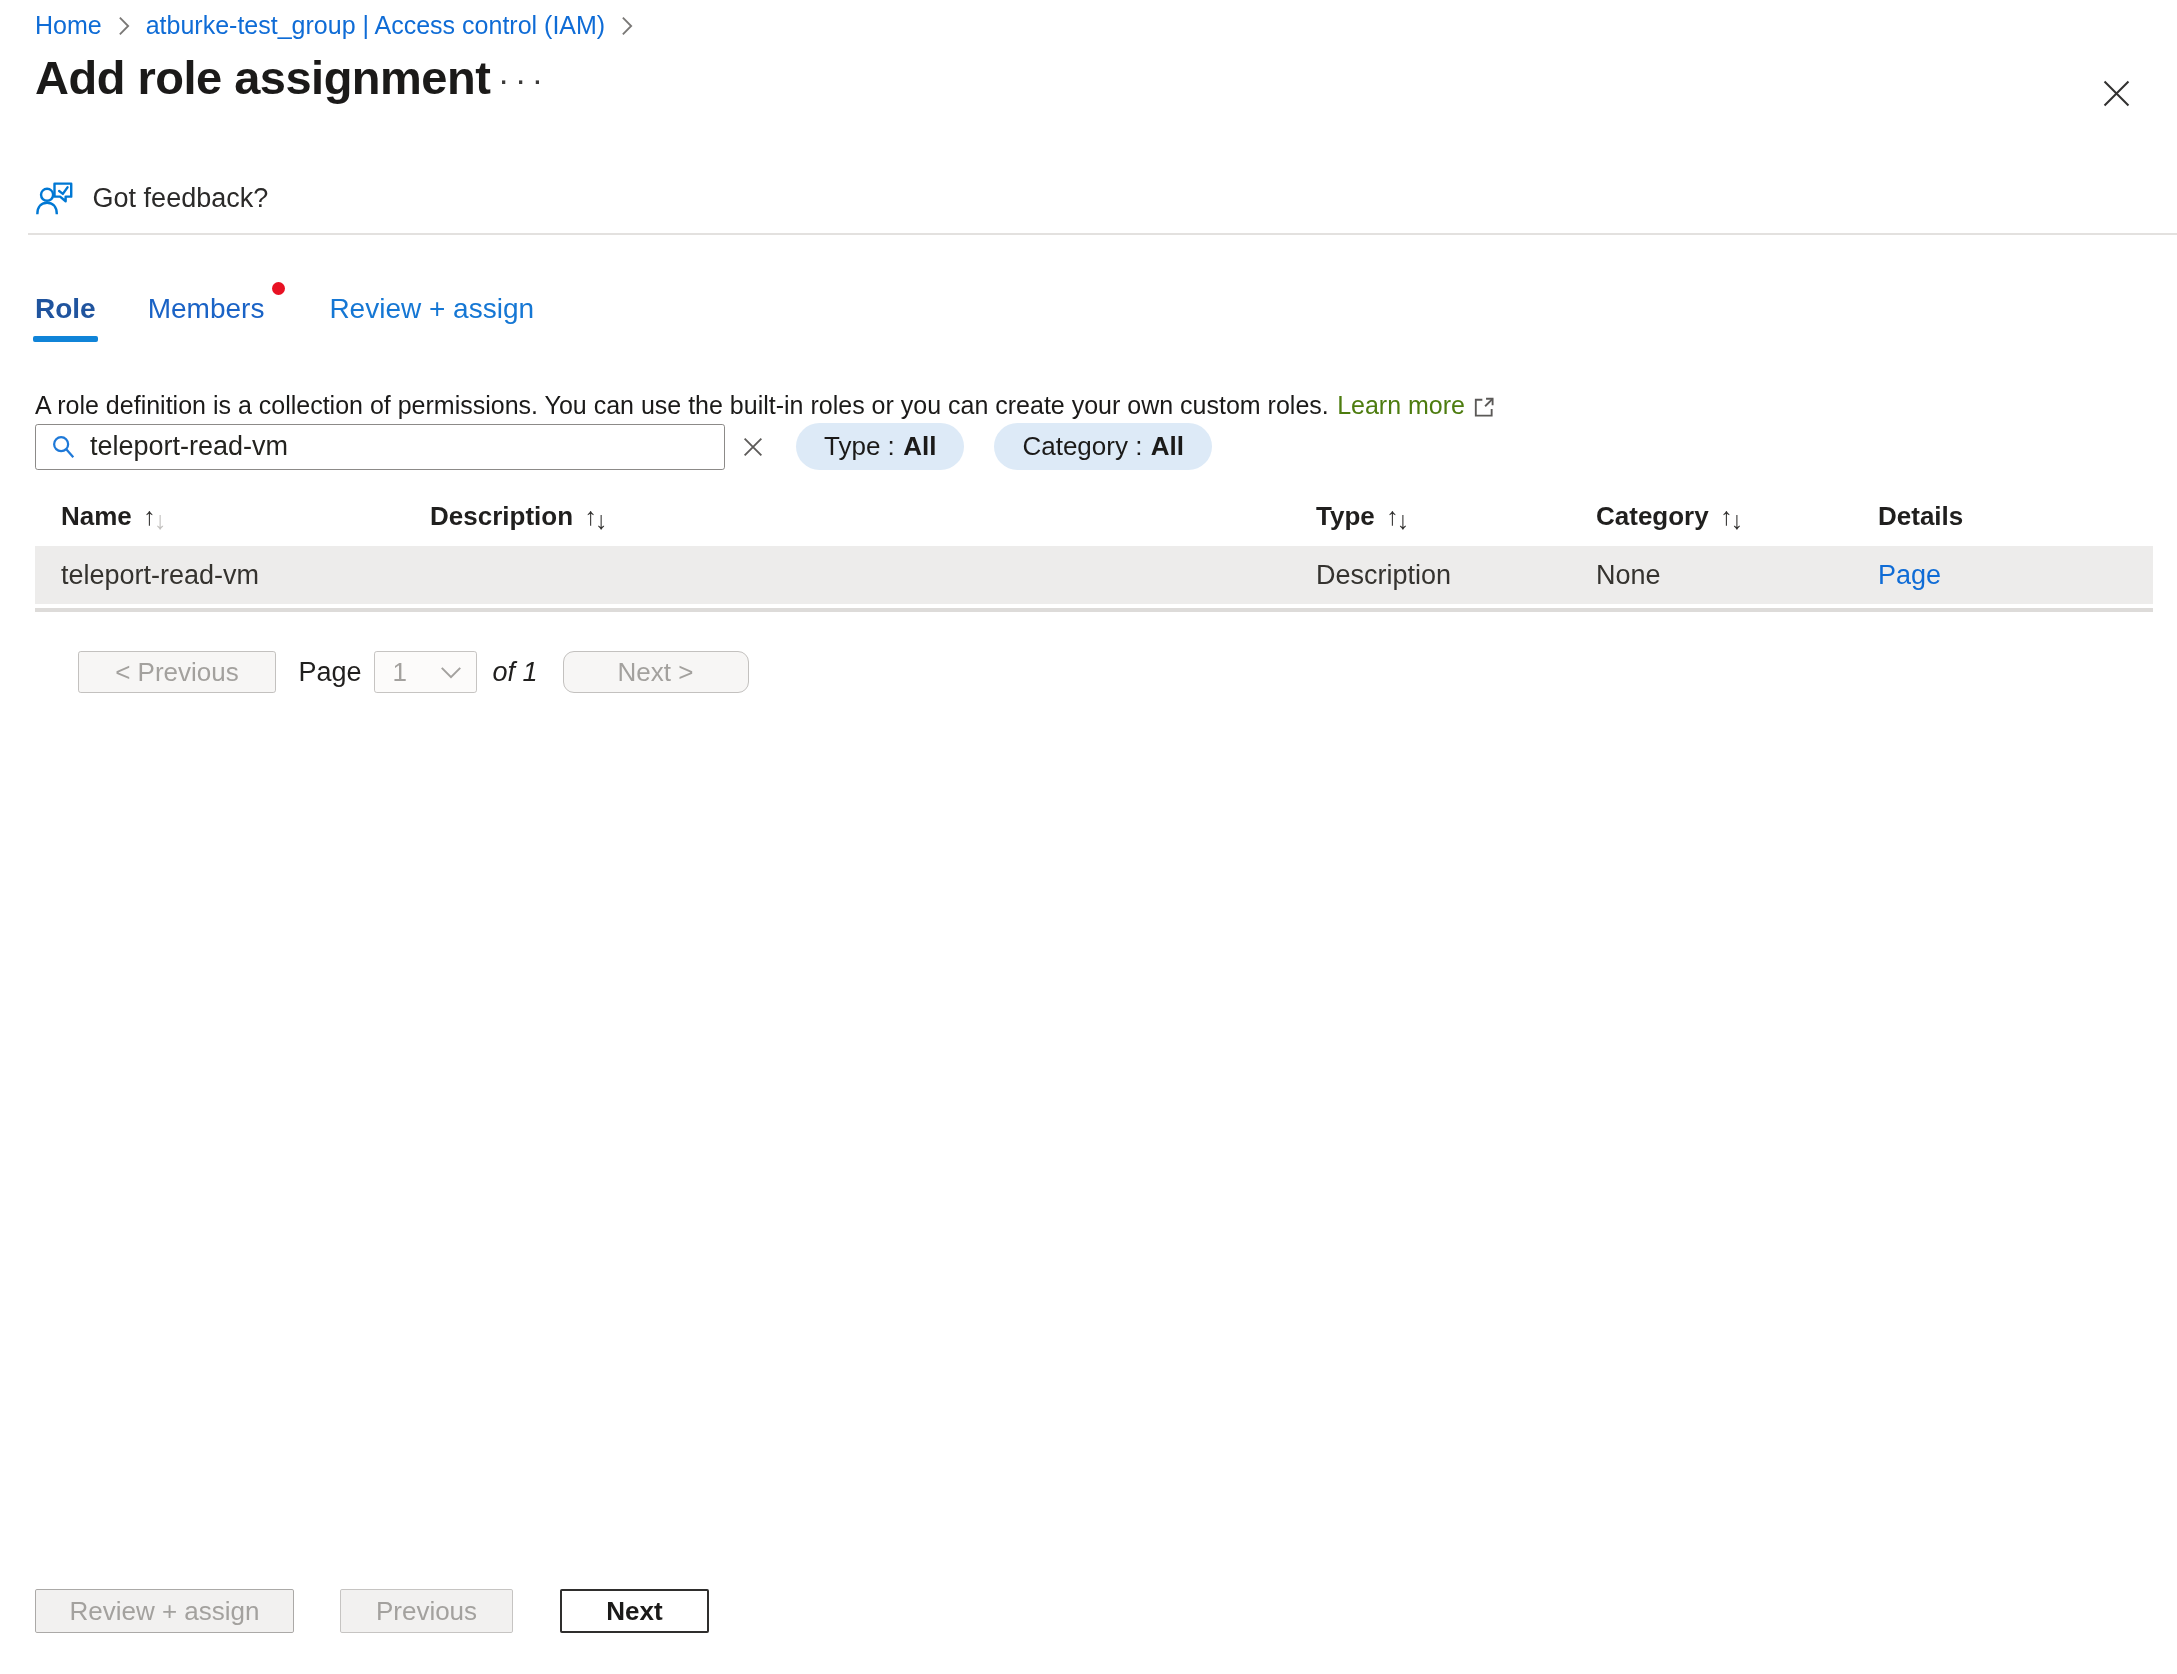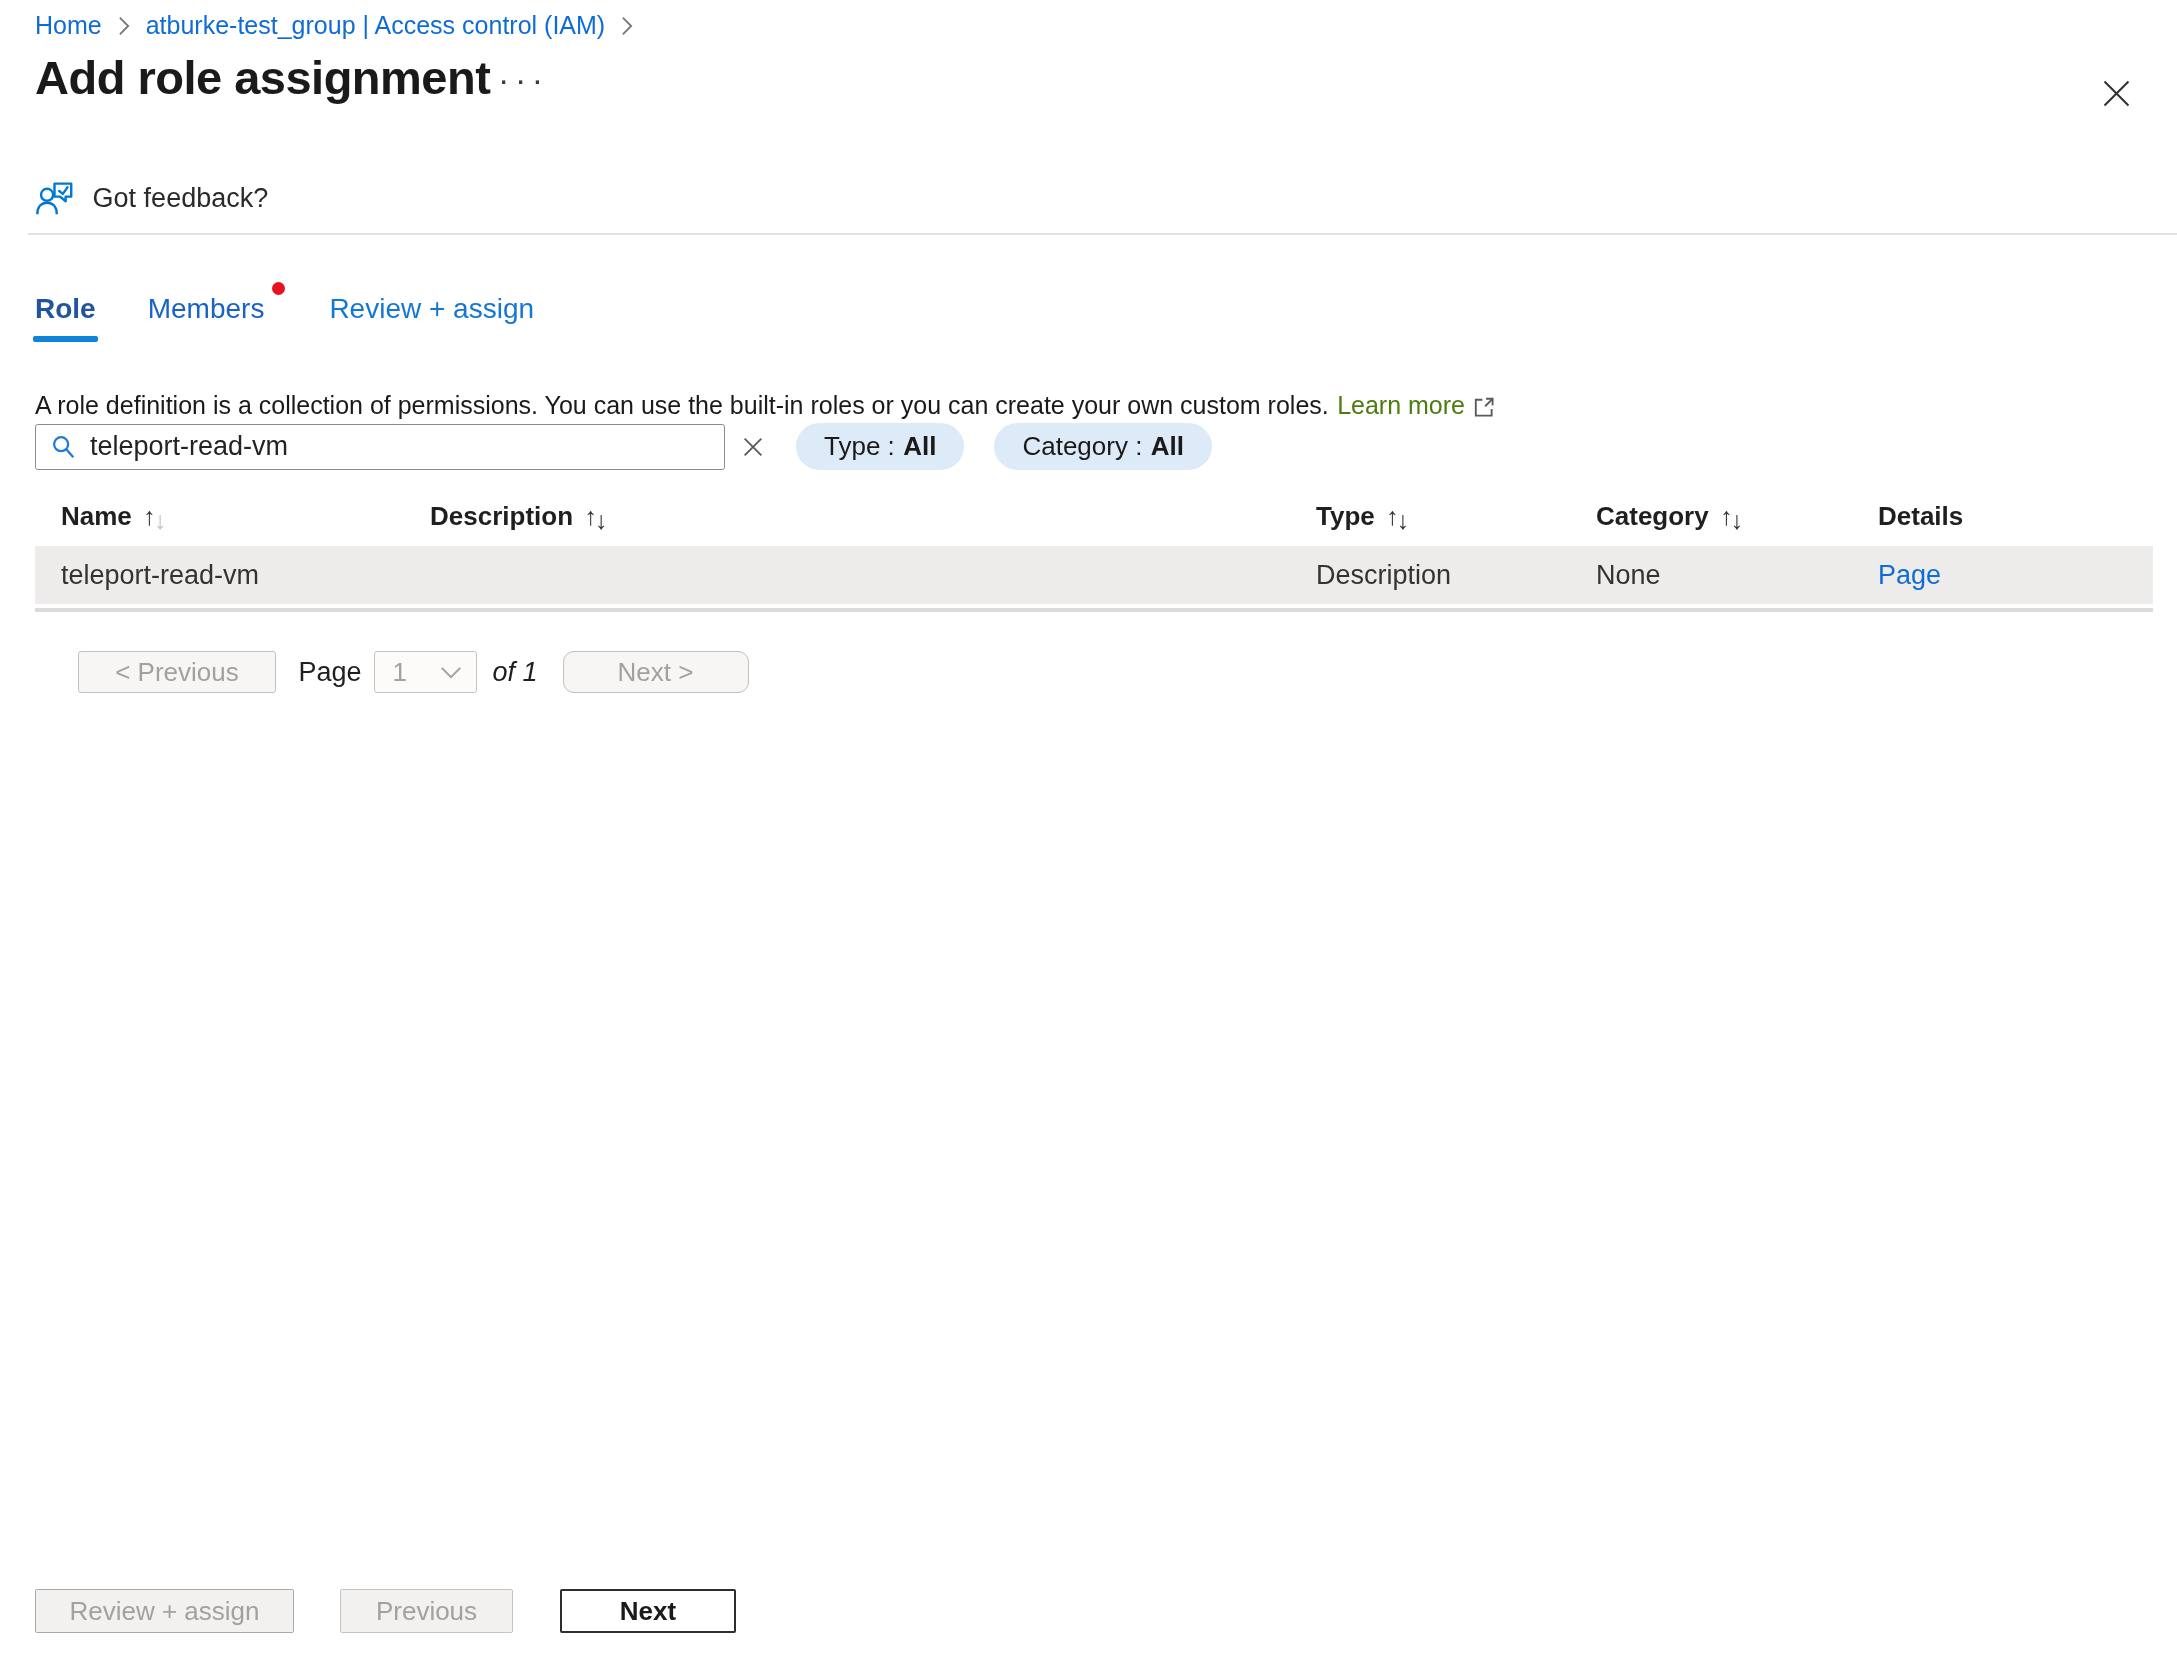--- a/index.html
+++ b/index.html
@@ -80,21 +80,21 @@
                display:flex; align-items:center; justify-content:space-between; padding:0 13px 0 17px; cursor:default; }
   .pg-select .val { font-size:26px; color:#a3a19e; }
   .pg-of { margin-left:15px; font-size:27px; color:#201f1e;font-style:italic; }
 
   
   .footer { position:absolute; left:35px; top:1589px; display:flex; align-items:center; }
   .btn { height:44px; font-size:26px; border-radius:1.9px; display:flex; align-items:center; justify-content:center;
          font-family:inherit; }
   .btn-review { width:259px; border:1.9px solid #aba9a7; background:#f2f1f0; color:#a3a19e; }
   .btn-prev { width:173px; margin-left:46px; border:1.9px solid #c6c4c2; background:#f2f1f0; color:#a3a19e; }
-  .btn-next { width:176px; margin-left:47px; border:2.8px solid #2f2e2d; background:#ffffff; color:#1b1a19; font-weight:700; cursor:pointer; }
+  .btn-next { width:149px; margin-left:47px; border:2.8px solid #2f2e2d; background:#ffffff; color:#1b1a19; font-weight:700; cursor:pointer; }
 
   svg { display:block; }
 </style>
 </head>
 <body>
 
 <nav class="breadcrumb">
   <a class="crumb">Home</a>
   <span class="crumb-sep">
     <svg width="14" height="24" viewBox="0 0 15 26">

